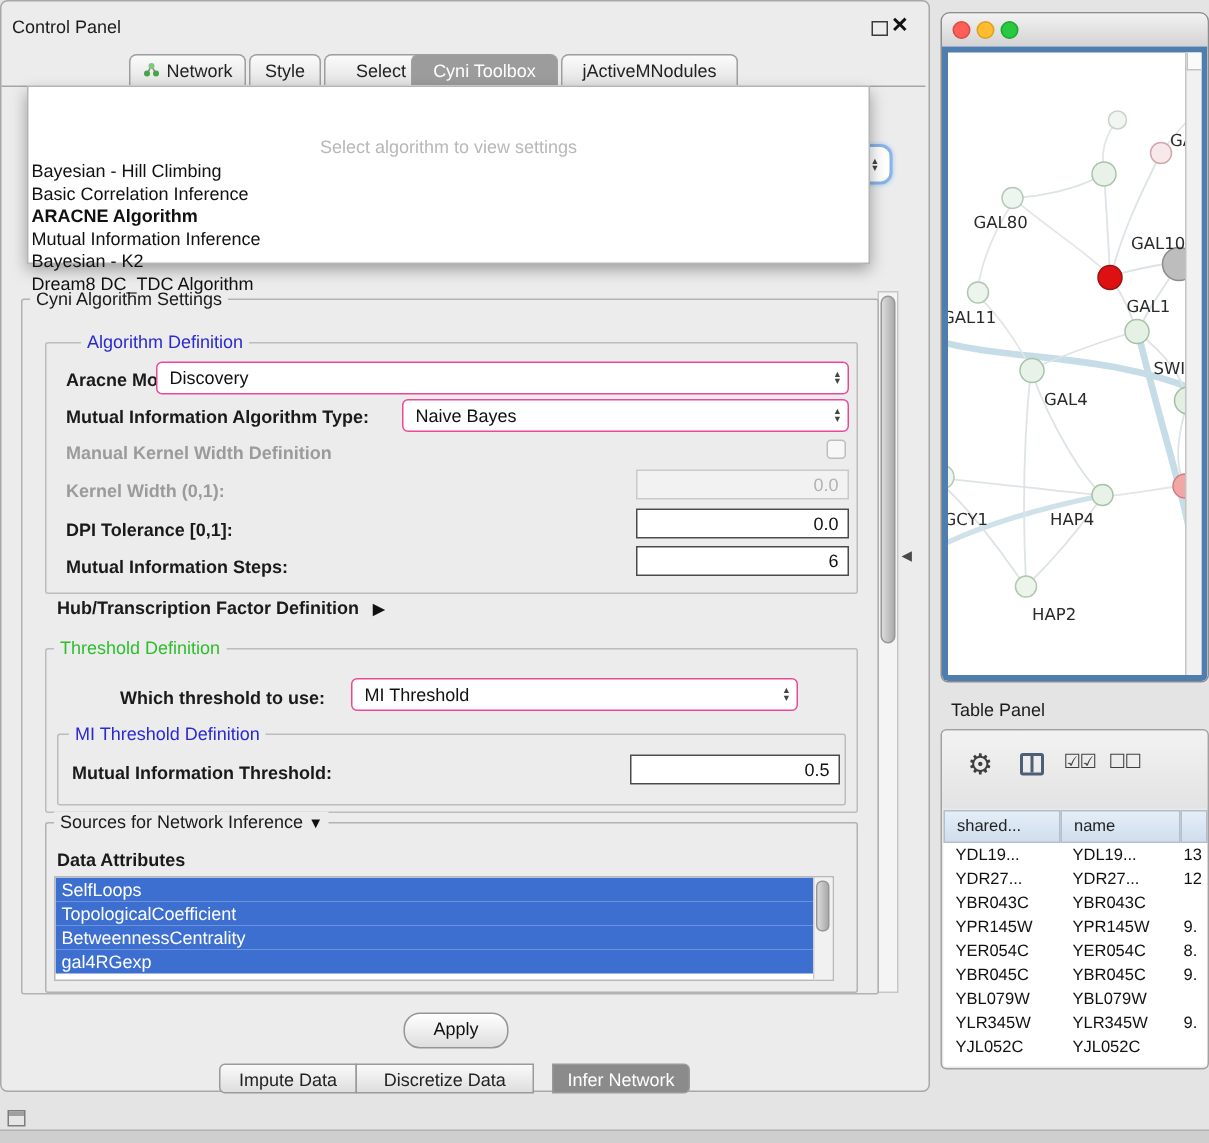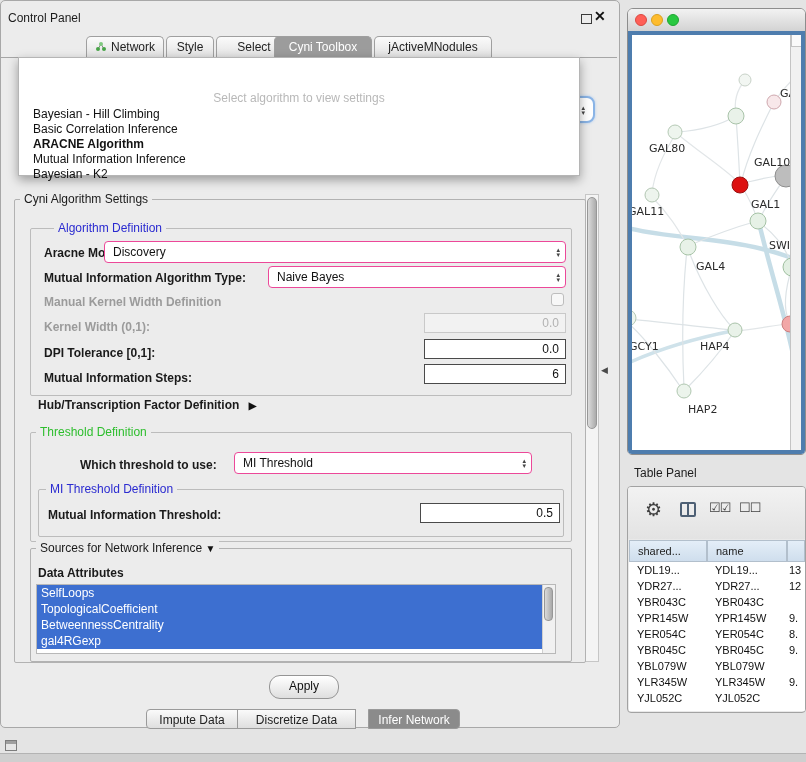--- a/index.html
+++ b/index.html
@@ -18,21 +18,21 @@
        background:linear-gradient(#fbfbfb,#e2e2e2);border:1px solid #9f9f9f;border-bottom:none;
        border-radius:5px 5px 0 0;box-sizing:border-box;}
   .tab.active{background:#9c9c9c;color:#fff;}
   .tab-underline{left:1px;top:57px;width:616px;height:0;border-top:1px solid #a6a6a6;}
   .net-tab-icon{display:inline-block;vertical-align:-1px;margin-right:4px;}
 
   
   .dropdown{left:18px;top:57px;width:560px;height:117px;background:#fff;border:1px solid #b5b5b5;
             box-shadow:0 4px 10px rgba(0,0,0,0.35);z-index:50;}
   .dd-placeholder{height:17px;line-height:17px;text-align:center;color:#b8b8b8;font-size:12px;margin-top:32px;}
-  .alg-item{height:15px;line-height:15px;font-size:12px;color:#111;padding-left:14px;white-space:nowrap;}
+  .alg-item{height:15px;line-height:15px;font-size:12px;color:#111;padding-left:2px;white-space:nowrap;}
   .alg-item.sel{font-weight:bold;}
 
   
   .combo-fragment{left:563px;top:96px;width:32px;height:27px;border:2px solid #8ab4e6;border-radius:8px;
                   background:#fff;z-index:10;box-shadow:0 0 3px #a9c9ef;display:flex;align-items:center;justify-content:flex-end;padding-right:3px;box-sizing:border-box;}
 
   
   .sb-track{left:585px;top:194px;width:14px;height:468px;background:#f4f4f4;border:1px solid #c6c6c6;box-sizing:border-box;}
   .sb-thumb{left:587px;top:197px;width:10px;height:232px;border-radius:5px;background:linear-gradient(90deg,#dcdcdc,#ababab);border:1px solid #979797;box-sizing:border-box;}
   .splitter-arrow{left:601px;top:365px;font-size:9px;color:#4a4a4a;}
@@ -145,20 +145,21 @@
   </div>
 
   <div class="abs dropdown">
     <div class="dd-placeholder">Select algorithm to view settings</div>
     <div>
         <div class="alg-item">Bayesian - Hill Climbing</div>
         <div class="alg-item">Basic Correlation Inference</div>
         <div class="alg-item sel">ARACNE Algorithm</div>
         <div class="alg-item">Mutual Information Inference</div>
         <div class="alg-item">Bayesian - K2</div>
+        <div class="alg-item">Dream8 DC_TDC Algorithm</div>
       </div>
   </div>
 
   <div class="abs sb-track"></div>
   <div class="abs sb-thumb"></div>
   <div class="abs splitter-arrow">◀</div>
 
   <div class="abs fieldset" style="left:14px;top:199px;width:570px;height:462px;"></div>
   <div class="abs legend" style="left:20px;top:192px;">Cyni Algorithm Settings</div>
 

